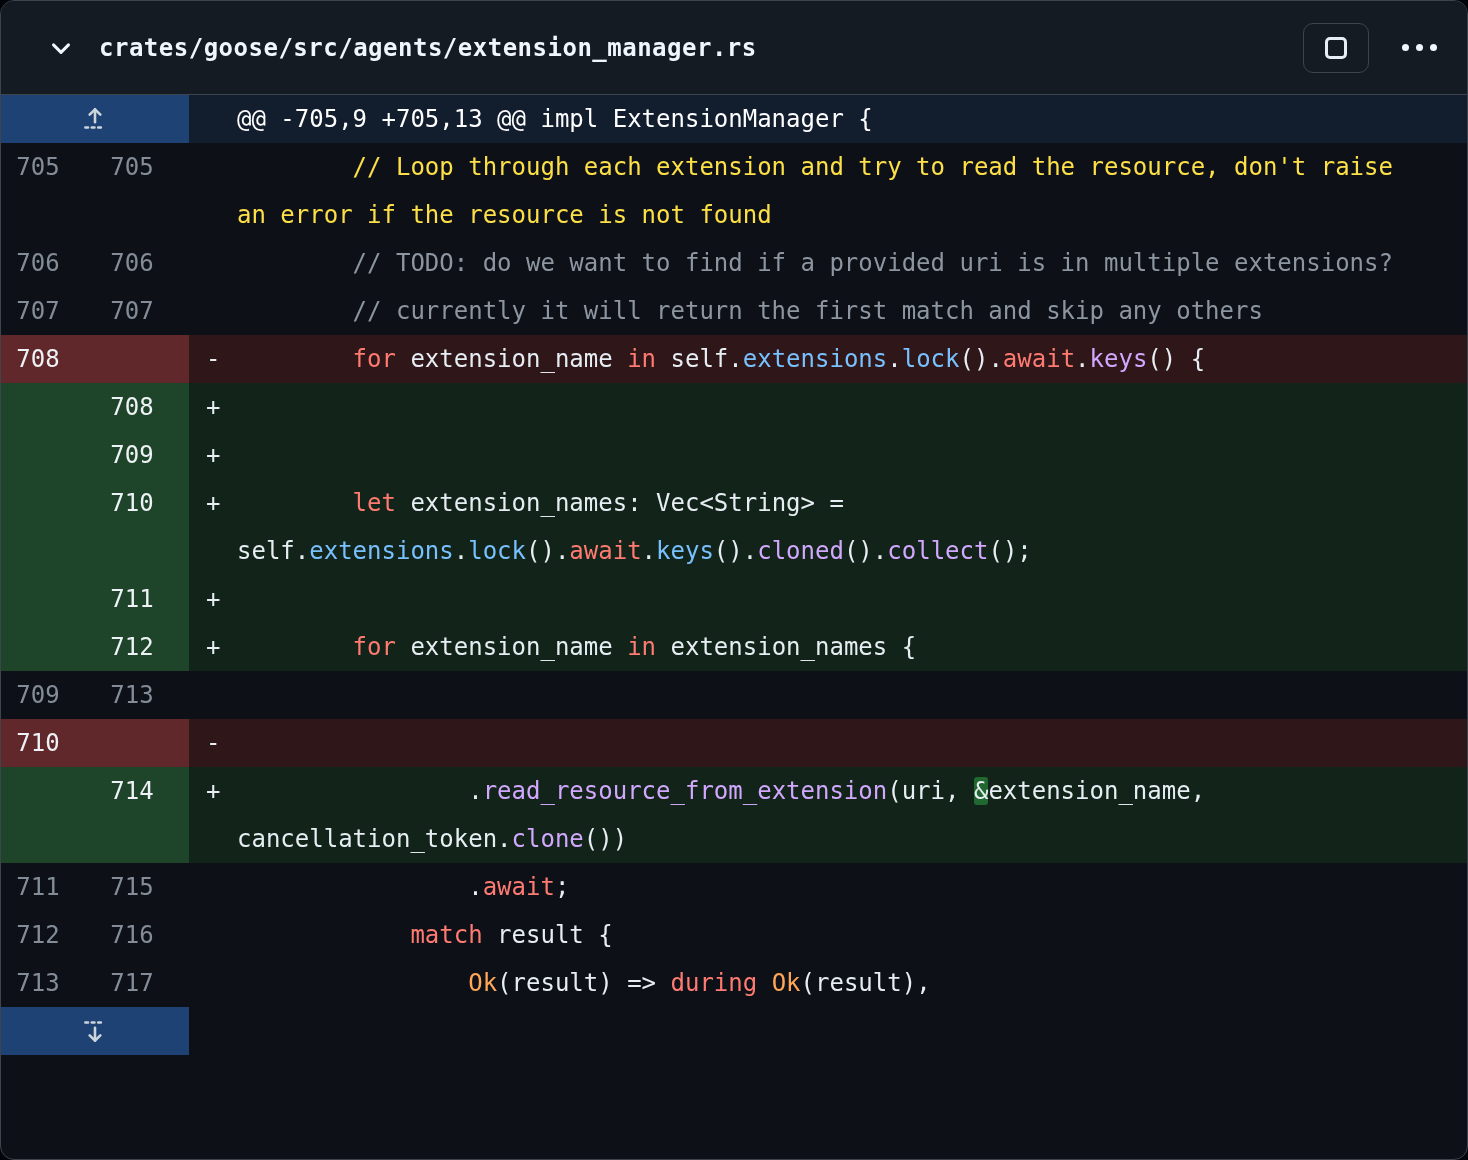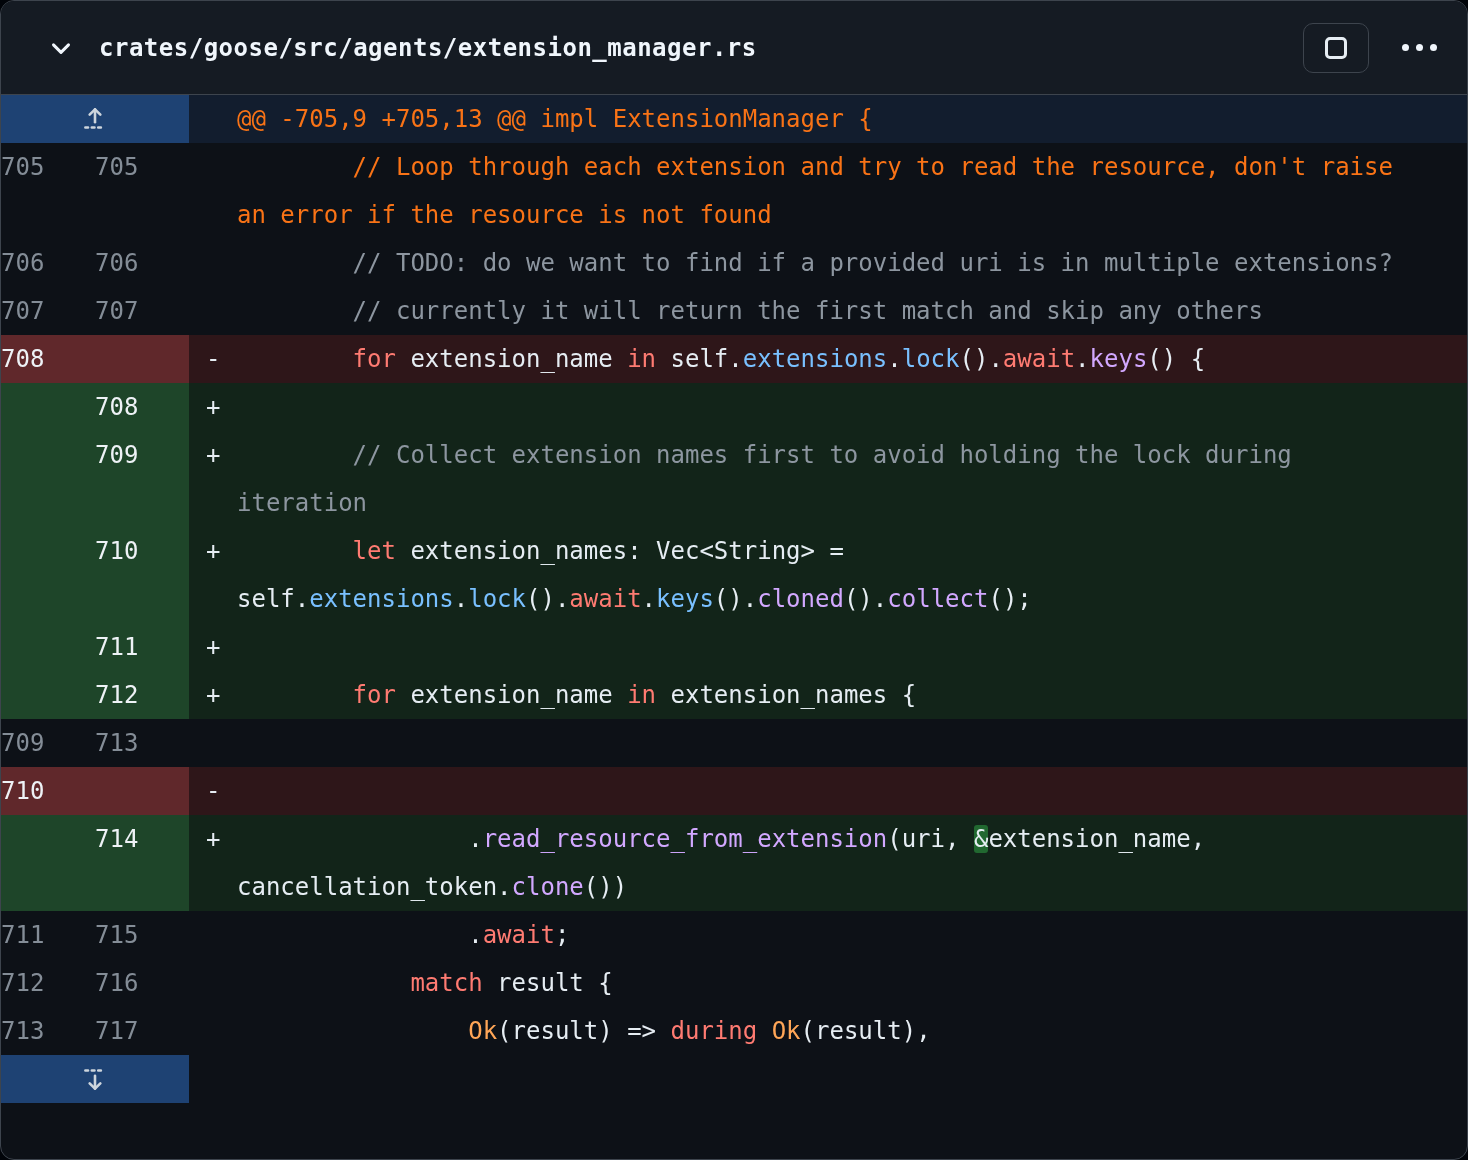--- a/index.html
+++ b/index.html
@@ -73,32 +73,32 @@
   .expander {
     flex: 0 0 188px;
     background: #1e4273;
     border: none; padding: 0;
     display: flex; align-items: center; justify-content: center;
     cursor: pointer;
   }
   .hunk-text {
     flex: 1;
     background: #121d2e;
-    color: #f97316;
+    color: #ffffff;
     font: 24px "DejaVu Sans Mono", monospace;
     line-height: 48px;
     padding-left: 48px;
     white-space: pre;
   }
   
   .rows { flex: 0 0 auto; }
   .row { display: flex; }
   .num {
     flex: 0 0 94px;
-    text-align: left;
+    text-align: center;
     padding-right: 20px;
     font: 24px "DejaVu Sans Mono", monospace;
     line-height: 48px;
     color: #848d97;
     user-select: none;
     cursor: pointer;
   }
   .marker {
     flex: 0 0 48px;
     padding-left: 17px;
@@ -168,21 +168,21 @@
       </span>
     </button>
     <div class="hunk-text">@@ -705,9 +705,13 @@ impl ExtensionManager {</div>
   </div>
 
   <div class="rows">
       <div class="row ctx">
         <div class="num num-old">705</div>
         <div class="num num-new">705</div>
         <div class="marker"></div>
-        <div class="code"><span style="color: #f97316;">        // Loop through each extension and try to read the resource, don't raise an error if the resource is not found</span></div>
+        <div class="code"><span style="color: #fde047;">        // Loop through each extension and try to read the resource, don't raise an error if the resource is not found</span></div>
       </div>
       <div class="row ctx">
         <div class="num num-old">706</div>
         <div class="num num-new">706</div>
         <div class="marker"></div>
         <div class="code"><span style="color: rgb(141, 150, 160);">        // TODO: do we want to find if a provided uri is in multiple extensions?</span></div>
       </div>
       <div class="row ctx">
         <div class="num num-old">707</div>
         <div class="num num-new">707</div>
@@ -198,21 +198,20 @@
       <div class="row add">
         <div class="num num-old"></div>
         <div class="num num-new">708</div>
         <div class="marker">+</div>
         <div class="code"></div>
       </div>
       <div class="row add">
         <div class="num num-old"></div>
         <div class="num num-new">709</div>
         <div class="marker">+</div>
-        <div class="code"><span style="color: rgb(141, 150, 160);">        // Collect extension names first to avoid holding the lock during iteration</span></div>
       </div>
       <div class="row add">
         <div class="num num-old"></div>
         <div class="num num-new">710</div>
         <div class="marker">+</div>
         <div class="code"><span>        </span><span style="color: rgb(255, 123, 114);">let</span><span> extension_names: Vec&lt;String&gt; = self.</span><span style="color: rgb(121, 192, 255);">extensions</span><span>.</span><span style="color: rgb(121, 192, 255);">lock</span><span>().</span><span style="color: rgb(255, 123, 114);">await</span><span>.</span><span style="color: rgb(121, 192, 255);">keys</span><span>().</span><span style="color: rgb(210, 168, 255);">cloned</span><span>().</span><span style="color: rgb(210, 168, 255);">collect</span><span>();</span></div>
       </div>
       <div class="row add">
         <div class="num num-old"></div>
         <div class="num num-new">711</div>

